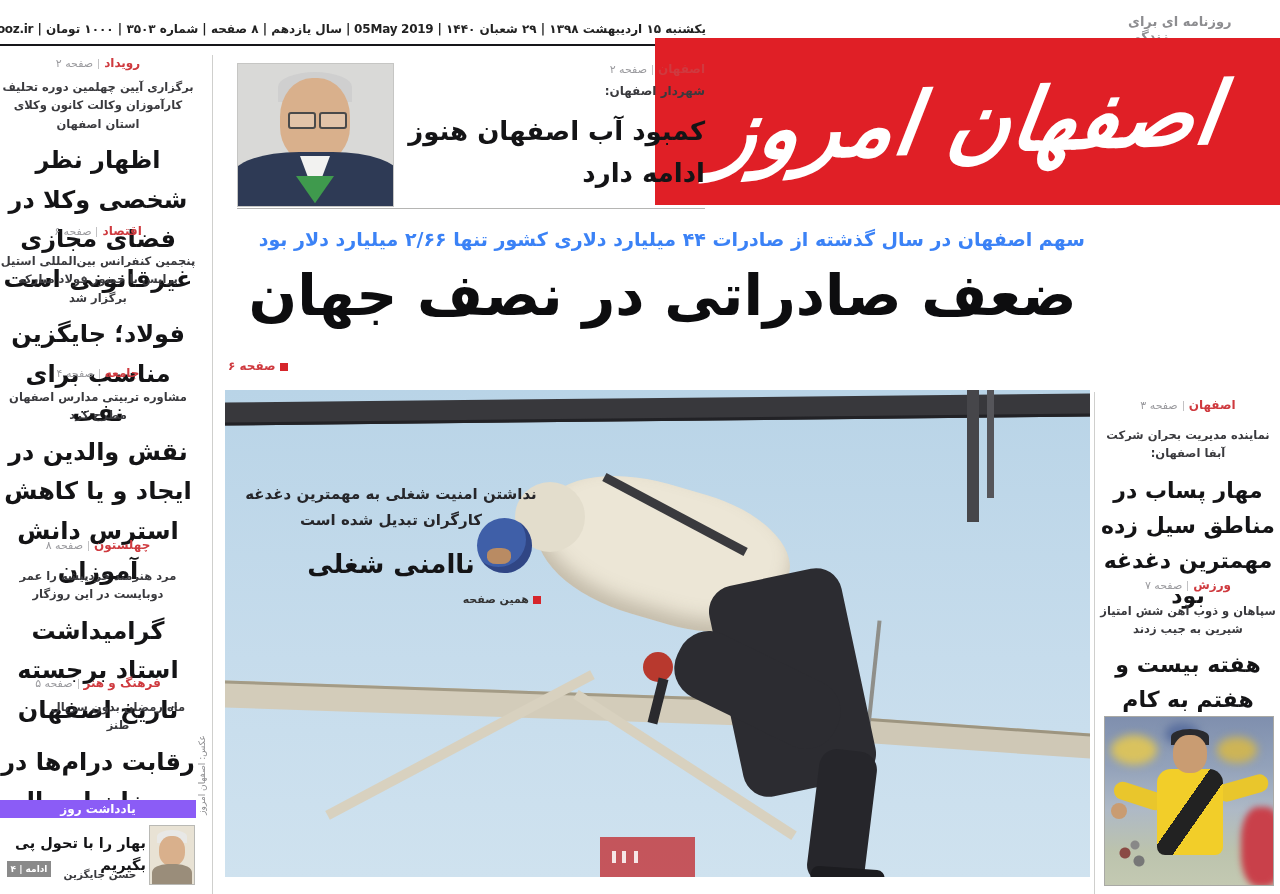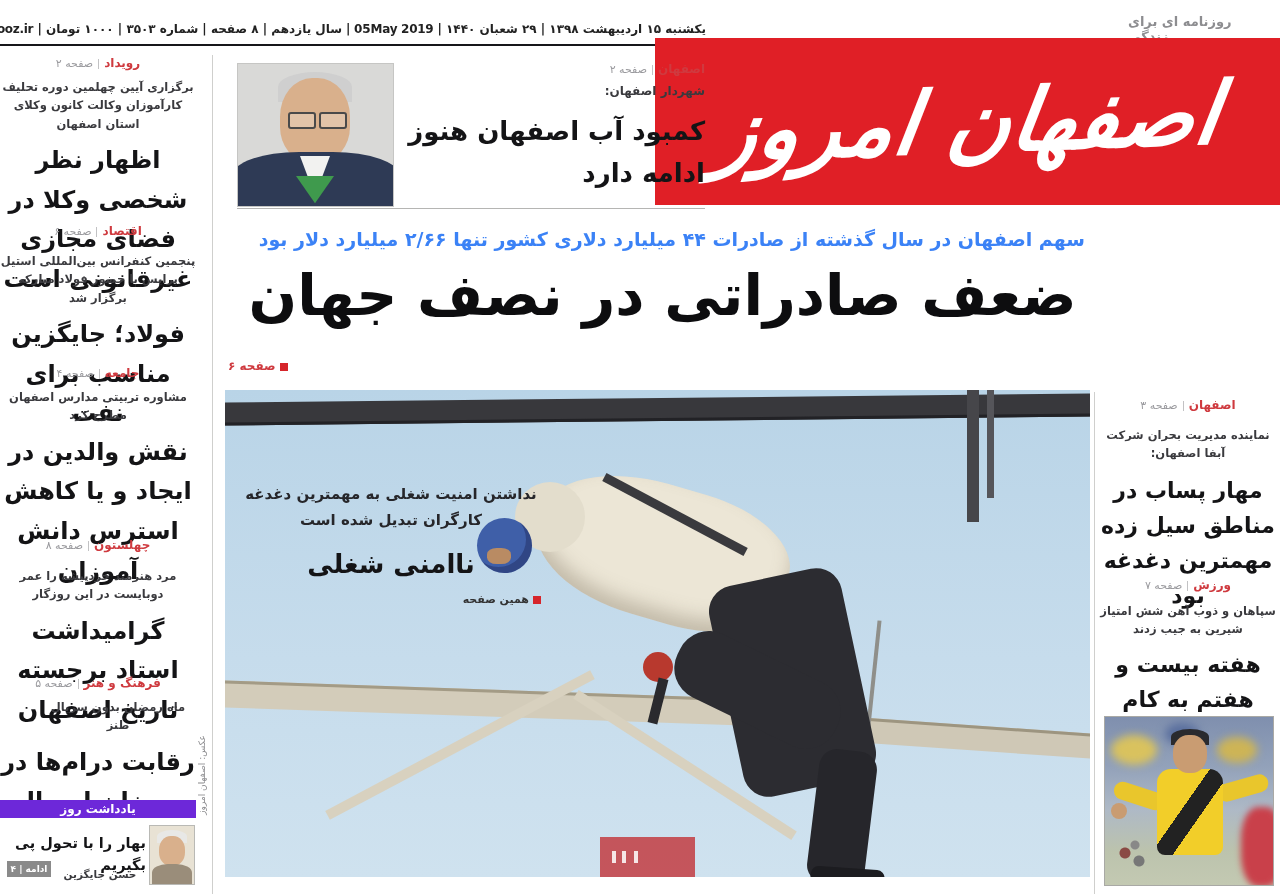--- a/index.html
+++ b/index.html
@@ -66,21 +66,21 @@
   .photo-credit{left:197px;top:735px;width:14px;font-size:9px;color:#8d8d90;writing-mode:vertical-rl;transform:rotate(180deg);white-space:nowrap;}
   
   .vdiv-l{left:212px;top:55px;width:1px;height:839px;background:#cfcfcd;}
   .vdiv-r{left:1094px;top:392px;width:1px;height:502px;background:#cfcfcd;}
   
   .sb-item{left:0;width:196px;text-align:center;}
   .sb-item .kicker{text-align:center;}
   .sb-item .lead{text-align:center;font-size:11.5px;}
   .sb-item .hl{text-align:center;font-size:24px;line-height:1.65;}
   
-  .note-banner{left:0;top:800px;width:196px;height:18px;background:#6d28d9;color:#fff;font-size:12px;font-weight:bold;display:flex;align-items:center;justify-content:center;}
+  .note-banner{left:0;top:800px;width:196px;height:18px;background:#8b5cf6;color:#fff;font-size:12px;font-weight:bold;display:flex;align-items:center;justify-content:center;}
   .note-photo{left:149px;top:825px;width:44px;height:58px;background:#e8e2d4;border:1px solid #b9b9b5;overflow:hidden;}
   .a-head{position:absolute;left:9px;top:10px;width:26px;height:30px;background:#d9b08c;border-radius:45%;}
   .a-hair{position:absolute;left:7px;top:4px;width:30px;height:13px;background:#e8e8e6;border-radius:50% 50% 0 0;}
   .a-torso{position:absolute;left:2px;top:38px;width:40px;height:22px;background:#9a8d7a;border-radius:40% 40% 0 0;}
   .note-hl{left:2px;top:833px;width:144px;text-align:right;font-size:14.5px;font-weight:bold;color:#141416;line-height:1.5;}
   .note-author{left:55px;top:868px;width:90px;text-align:center;font-size:10.5px;color:#3a3a3e;font-weight:bold;}
   .note-badge{left:7px;top:861px;width:44px;height:16px;background:#8a8a8a;color:#fff;font-size:9px;font-weight:bold;display:flex;align-items:center;justify-content:center;}
   
   .rc-item{left:1100px;width:176px;text-align:center;}
   .rc-item .kicker{text-align:center;}

